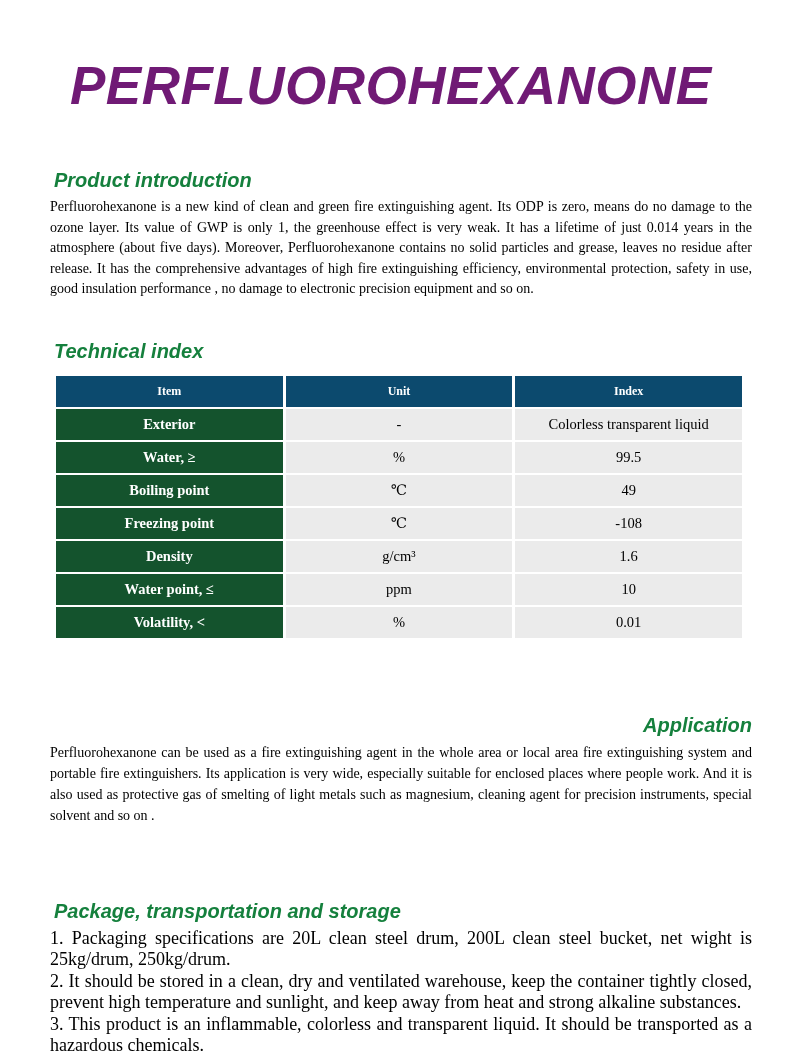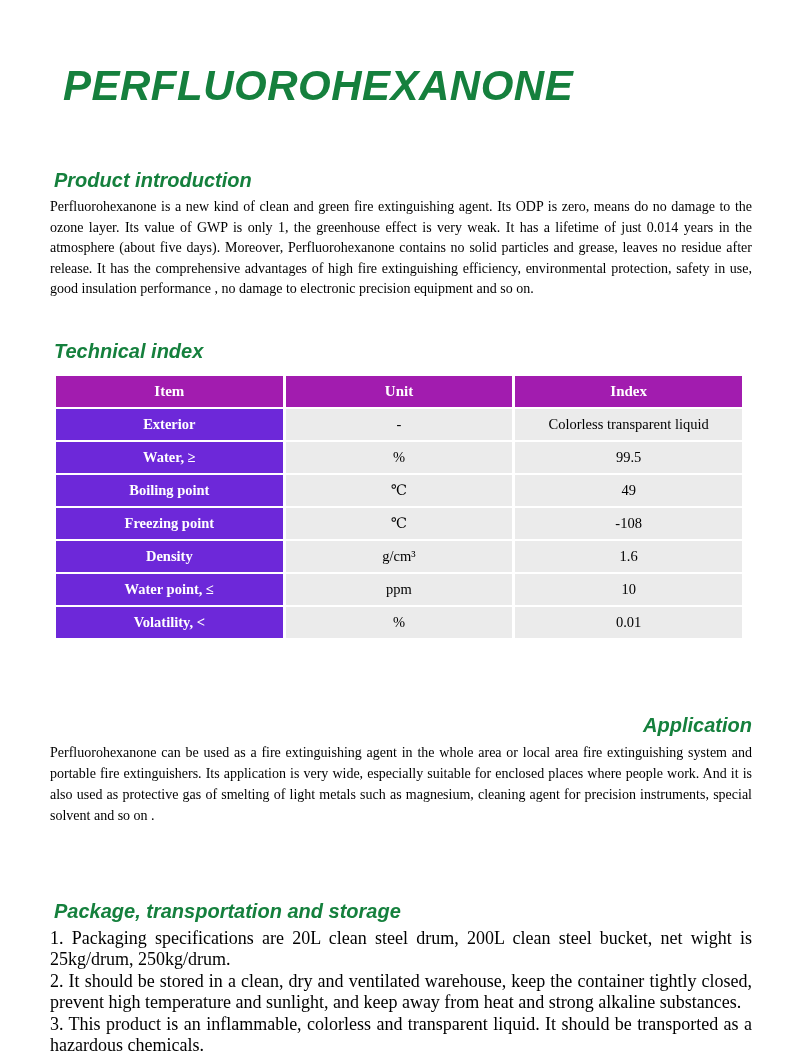--- a/index.html
+++ b/index.html
@@ -1,25 +1,25 @@
 <!DOCTYPE html>
 <html><head>
 <meta charset="utf-8">
 <style>
   html,body { margin:0; padding:0; background:#ffffff; }
   body { width:800px; height:1057px; font-family:"Liberation Serif","DejaVu Serif",serif; color:#000; }
   .page { width:800px; height:1057px; overflow:hidden; box-sizing:border-box; padding:0 48px 0 50px; }
 
   .doc-title {
-    margin:62px 0 0 13px;
+    margin:62px 0 0 20px;
     font-family:"Liberation Sans","DejaVu Sans",sans-serif;
     font-style:italic; font-weight:bold;
-    font-size:42px; line-height:48px;
+    font-size:53px; line-height:48px;
     letter-spacing:0.5px;
-    color:#15803d;
+    color:#701a75;
   }
 
   .sec-heading {
     font-family:"Liberation Sans","DejaVu Sans",sans-serif;
     font-style:italic; font-weight:bold;
     font-size:20px; line-height:24px;
     color:#15803d;
     margin:0 0 0 4px;
   }
   .sec-heading.intro   { margin-top:58px; }
@@ -43,25 +43,25 @@
   }
   .tech-table th, .tech-table td {
     border:2px solid #ffffff;
     border-left-width:3px; border-right-width:3px;
     height:31px;
     text-align:center; vertical-align:middle;
     padding:0 4px;
     font-size:14.5px;
   }
   .tech-table th {
-    background:#a21caf; color:#ffffff;
-    font-weight:bold; font-size:15px;
+    background:#0c4a6e; color:#ffffff;
+    font-weight:bold; font-size:12px;
   }
   .tech-table td.item-cell {
-    background:#6d28d9; color:#ffffff; font-weight:bold;
+    background:#14532d; color:#ffffff; font-weight:bold;
   }
   .tech-table td.val-cell { background:#ebebeb; }
 
   .pkg-list { margin:5px 0 0 0; width:702px; }
   .pkg-list p {
     margin:0; font-size:18px; line-height:21.5px; text-align:justify;
   }
 </style>
 </head>
 <body>

